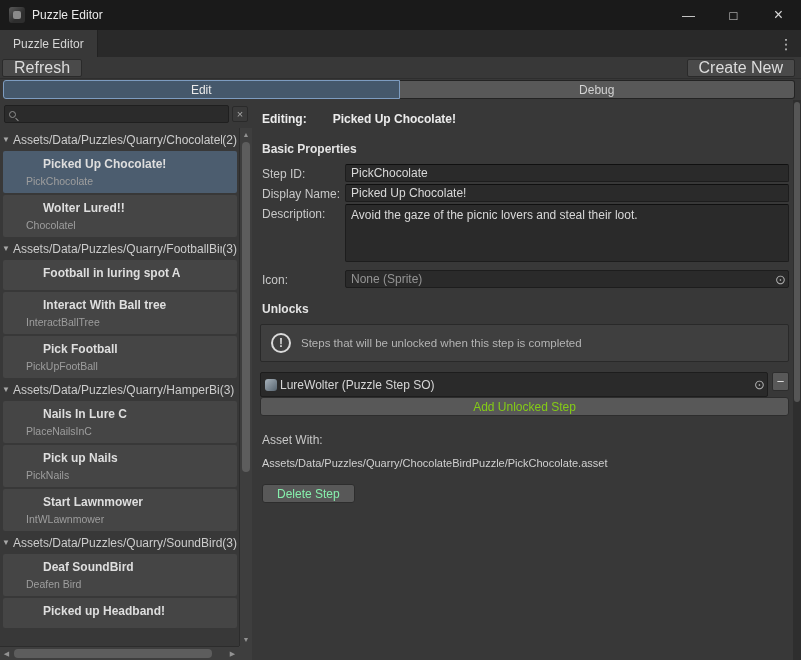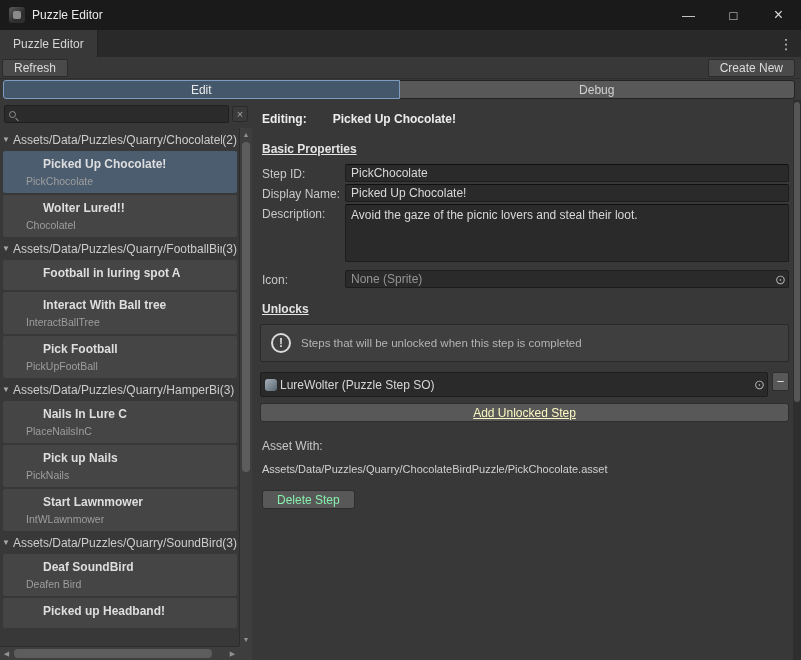--- a/index.html
+++ b/index.html
@@ -23,21 +23,21 @@
   
   .tabstrip { height:27px; background:#292929; display:flex; align-items:stretch; position:relative; }
   .doc-tab { background:#383838; color:#d6d6d6; padding:0 13px; display:flex; align-items:center;
     font-size:12px; border-right:1px solid #222; }
   .kebab { position:absolute; right:8px; top:0; height:100%; display:flex; align-items:center;
     color:#cfcfcf; font-size:14px; }
   
   .toolbar { height:22px; background:#383838; border-bottom:1px solid #2e2e2e;
     display:flex; align-items:center; padding:0 6px 0 2px; }
   .tb-btn { height:18px; padding:0 11px; background:#4a4a4a; border:1px solid #2a2a2a;
-    border-radius:2px; color:#dcdcdc; font-size:12px; display:flex; align-items:center; }
+    border-radius:2px; color:#dcdcdc; font-size:16px; display:flex; align-items:center; }
   .tb-spacer { flex:1; }
   
   .mode-tabs { height:21px; display:flex; padding:1px 6px 1px 3px; }
   .mode-tab { flex:1; display:flex; align-items:center; justify-content:center; font-size:12px; }
   .mode-tab.sel { background:#45586b; border:1px solid #7d9cc0; border-radius:3px 0 0 3px; color:#eaeaea; }
   .mode-tab.unsel { background:#585858; border:1px solid #232323; border-left:none;
     border-radius:0 3px 3px 0; color:#d2d2d2; }
   
   .content { height:560px; display:flex; position:relative; }
   
@@ -74,21 +74,21 @@
   .h-arrow { position:absolute; top:0; width:13px; height:14px; display:flex; align-items:center;
     justify-content:center; color:#929292; font-size:7px; }
   .h-arrow.lft { left:0; } .h-arrow.rgt { right:0; }
   .h-thumb { position:absolute; left:14px; top:2px; bottom:2px; width:198px; background:#5d5d5d; border-radius:4px; }
   .sb-corner { position:absolute; right:0; bottom:0; width:13px; height:14px; background:#3e3e3e; }
   
   .right { flex:1; margin-right:8px; padding:8px 4px 0 8px; overflow:hidden; }
   .editing-row { display:flex; margin:4px 0 16px 2px; }
   .editing-label { font-weight:700; color:#ececec; margin-right:26px; }
   .editing-value { font-weight:700; color:#ececec; }
-  .sec-title { font-weight:700; color:#e4e4e4; margin:0 0 8px 2px;text-decoration:underline; }
+  .sec-title { font-weight:700; color:#e4e4e4; margin:0 0 8px 2px; }
   .form-row { display:flex; align-items:flex-start; margin-bottom:2px; }
   .form-label { width:85px; flex:none; color:#c8c8c8; padding:3px 0 0 2px; font-size:12px; }
   .field-wrap { flex:1; position:relative; }
   .text-field { width:100%; height:18px; background:#2a2a2a; border:1px solid #1d1d1d; border-top-color:#101010;
     border-radius:2px; color:#d8d8d8; font-size:12px; padding:0 5px; outline:none; font-family:inherit; }
   .text-area { width:100%; height:58px; background:#2a2a2a; border:1px solid #1d1d1d; border-top-color:#101010;
     border-radius:2px; color:#d8d8d8; font-size:12px; padding:2px 5px; outline:none; resize:none;
     font-family:inherit; line-height:1.35; }
   .object-field { height:18px; background:#2a2a2a; border:1px solid #1d1d1d; border-radius:2px;
     display:flex; align-items:center; padding:0 18px 0 5px; color:#949494; font-size:12px; position:relative; }
@@ -100,22 +100,22 @@
   .help-icon { width:20px; height:20px; border:2px solid #dadada; border-radius:50%; color:#dadada;
     font-weight:700; font-size:12px; display:flex; align-items:center; justify-content:center; flex:none; }
   .help-text { color:#b4b4b4; font-size:11.5px; margin-left:10px; }
   .unlock-row { display:flex; margin-top:10px; gap:4px; }
   .unlock-field { flex:1; height:25px; background:#2a2a2a; border:1px solid #1d1d1d; border-radius:2px;
     display:flex; align-items:center; padding:0 18px 0 4px; color:#d6d6d6; font-size:12px; position:relative; }
   .so-icon { width:12px; height:12px; border-radius:3px; flex:none; margin-right:3px;
     background:linear-gradient(135deg,#a7b2bb 0%,#57646f 100%); }
   .minus-btn { width:17px; height:19px; background:#585858; border:1px solid #2d2d2d; border-radius:2px;
     color:#e0e0e0; display:flex; align-items:center; justify-content:center; font-size:13px; flex:none; }
-  .add-btn { margin-top:6px; width:100%; height:19px; background:#585858; border:1px solid #2d2d2d;
-    border-radius:3px; color:#fef9c3; font-size:12px; display:flex; align-items:center; justify-content:center;text-decoration:underline; }
+  .add-btn { margin-top:0; width:100%; height:19px; background:#585858; border:1px solid #2d2d2d;
+    border-radius:3px; color:#84cc16; font-size:12px; display:flex; align-items:center; justify-content:center; }
   .asset-path-label { margin:17px 0 0 2px; color:#c8c8c8; }
   .asset-path-value { margin:10px 0 0 2px; color:#d0d0d0; font-size:11px; }
   .delete-btn { margin:15px 0 0 2px; height:19px; padding:0 14px; background:#585858;
     border:1px solid #2d2d2d; border-radius:3px; color:#86efac; font-size:12px;
     display:inline-flex; align-items:center; }
   
   .win-scroll { position:absolute; top:0; right:0; bottom:0; width:8px; background:#2e2e2e; }
   .win-thumb { position:absolute; top:2px; left:1px; right:1px; height:300px; background:#565656; border-radius:3px; }
 </style>
 </head>

